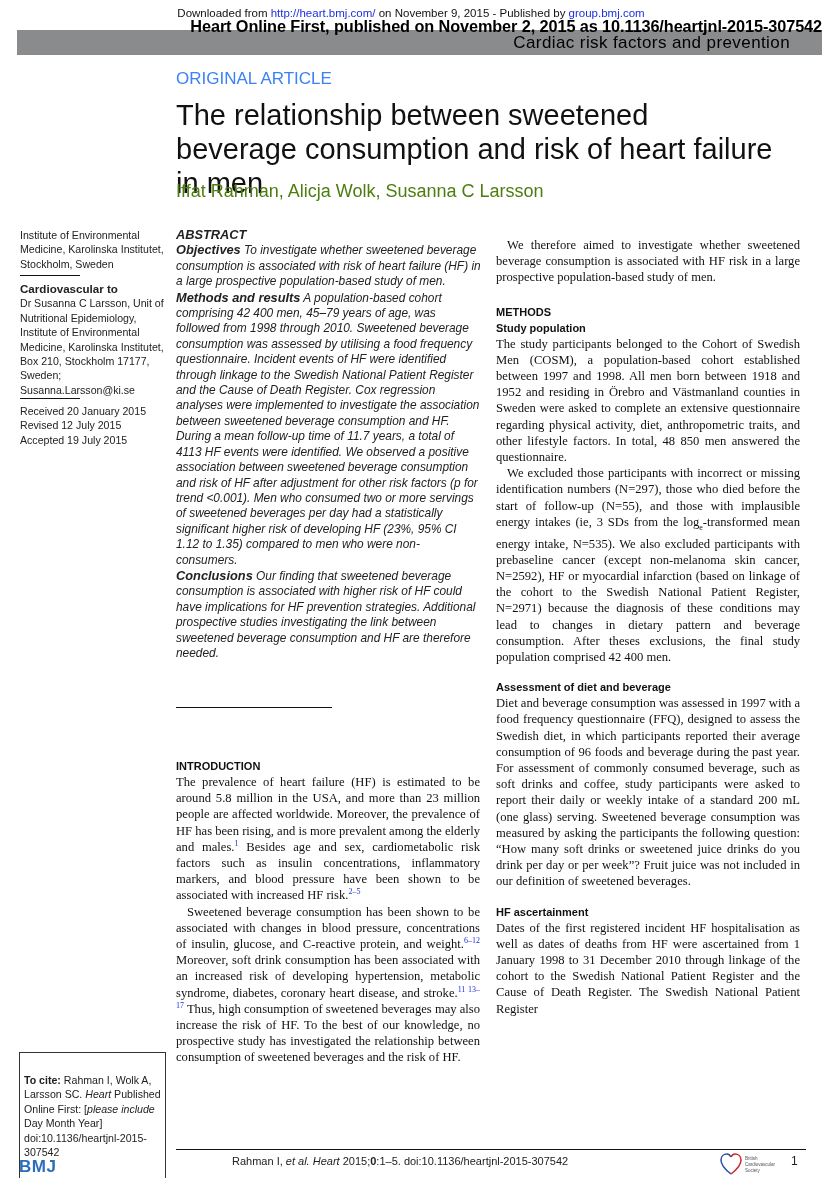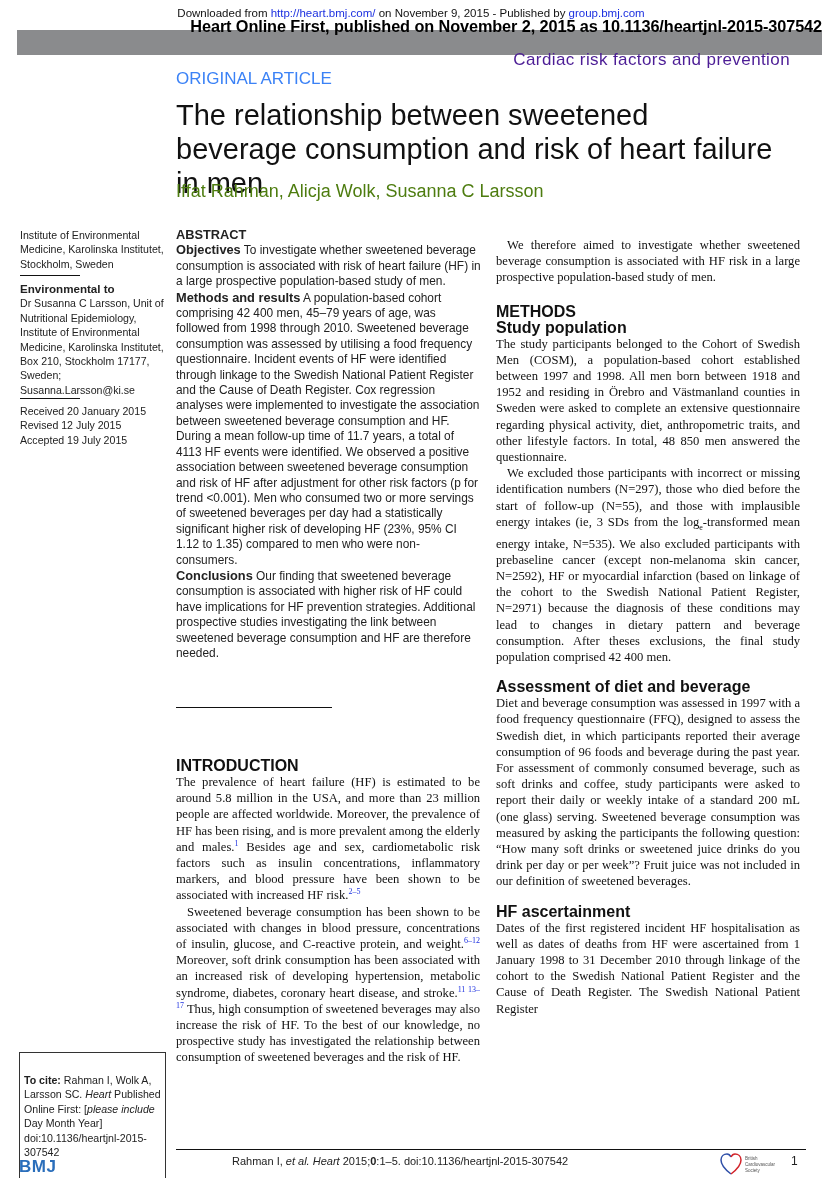--- a/index.html
+++ b/index.html
@@ -4,33 +4,33 @@
 <style>
   html, body { margin:0; padding:0; background:#fff; }
   body { width:822px; height:1178px; position:relative; overflow:hidden; color:#111; }
   .abs { position:absolute; }
   .sans { font-family:"Liberation Sans", "DejaVu Sans", sans-serif; }
   .serif { font-family:"Liberation Serif", "DejaVu Serif", serif; }
   .gray-bar { left:17px; top:30px; width:805px; height:25px; background:#8a8b8d; }
   .download-line { left:0; width:822px; top:7px; text-align:center; font-size:11.5px; color:#111; }
   .download-line a { color:#1b2fe0; text-decoration:none; }
   .online-first { left:0; width:822px; top:17px; text-align:right; font-size:16.3px; font-weight:bold; color:#000; letter-spacing:-0.1px; }
-  .section-label { right:32px; top:50px; font-size:17px; color:#4c1d95; letter-spacing:0.4px; }
+  .section-label { right:32px; top:33px; font-size:17px; color:#000000; letter-spacing:0.4px; }
   .article-type { left:176px; top:69px; font-size:17px; color:#3b82f6; }
   .title { left:176px; top:98px; width:600px; font-size:29px; line-height:34px; color:#111; }
   .authors { left:176px; top:181px; font-size:18px; color:#4d7c0f; }
   .side { left:20px; width:150px; font-size:10.6px; line-height:14.4px; color:#222; }
   .side b { font-size:11.6px; }
   .rule { height:1px; background:#111; }
-  .abstract { left:176px; top:227px; width:305px; font-size:11.9px; line-height:15.4px; color:#222; }
+  .abstract { left:176px; top:227px; width:305px; font-size:11.9px; line-height:15.4px; color:#222;font-style:italic; }
   .abstract .head { font-weight:bold; font-size:12.8px; }
   .col { width:304px; font-size:12.6px; line-height:16.2px; text-align:justify; color:#111; }
   .col p { margin:0; text-indent:11px; }
   .col p.noindent { text-indent:0; }
-  .sec-head { font-weight:bold; font-size:16px; line-height:16px; }
+  .sec-head { font-weight:bold; font-size:11px; line-height:16px; }
   .sup { color:#1b2fe0; font-size:8px; vertical-align:super; line-height:0; }
   .cite-box { left:19px; top:1052px; width:137px; border:1px solid #333; padding:20px 4px; font-size:10.6px; line-height:14.4px; color:#222; }
   .bmj-logo { left:19px; top:1157px; font-size:17px; font-weight:bold; color:#2a6ebb; letter-spacing:0.5px; }
   .footer-citation { left:232px; top:1155px; font-size:11px; color:#222; }
   .bcs-logo { left:719px; top:1152px; width:60px; height:24px; }
   .page-num { left:791px; top:1154px; font-size:12px; color:#222; }
 </style>
 </head>
 <body>
 
@@ -41,21 +41,21 @@
 <div class="abs online-first sans">Heart Online First, published on November 2, 2015 as 10.1136/heartjnl-2015-307542</div>
 <div class="abs section-label sans">Cardiac risk factors and prevention</div>
 
 <div class="abs article-type sans">ORIGINAL ARTICLE</div>
 <div class="abs title sans">The relationship between sweetened beverage consumption and risk of heart failure in men</div>
 <div class="abs authors sans">Iffat Rahman, Alicja Wolk, Susanna C Larsson</div>
 
 <div class="abs side sans" style="top:228px;">Institute of Environmental Medicine, Karolinska Institutet, Stockholm, Sweden</div>
 <div class="abs rule" style="left:20px; top:275px; width:60px;"></div>
 <div class="abs side sans" style="top:282px;">
-  <b>Environmental to</b><br>
+  <b>Cardiovascular to</b><br>
   <span>Dr Susanna C Larsson, Unit of Nutritional Epidemiology, Institute of Environmental Medicine, Karolinska Institutet, Box 210, Stockholm 17177, Sweden;</span><br>
   <span>Susanna.Larsson@ki.se</span>
 </div>
 <div class="abs rule" style="left:20px; top:398px; width:60px;"></div>
 <div class="abs side sans" style="top:404px;">
   <div>Received 20 January 2015</div>
   <div>Revised 12 July 2015</div>
   <div>Accepted 19 July 2015</div>
 </div>
 

